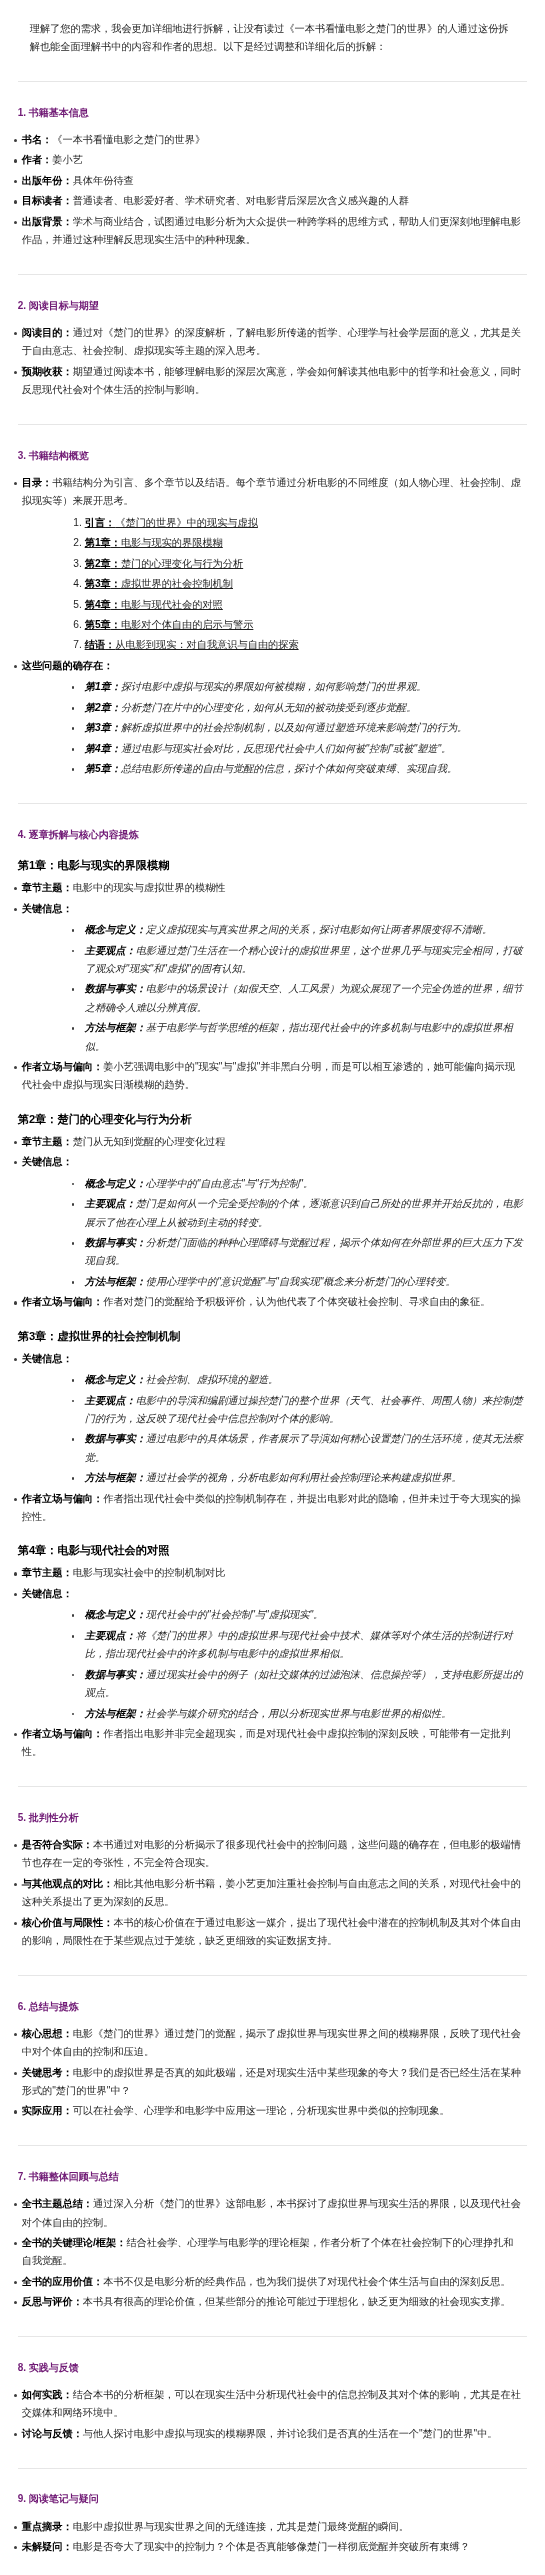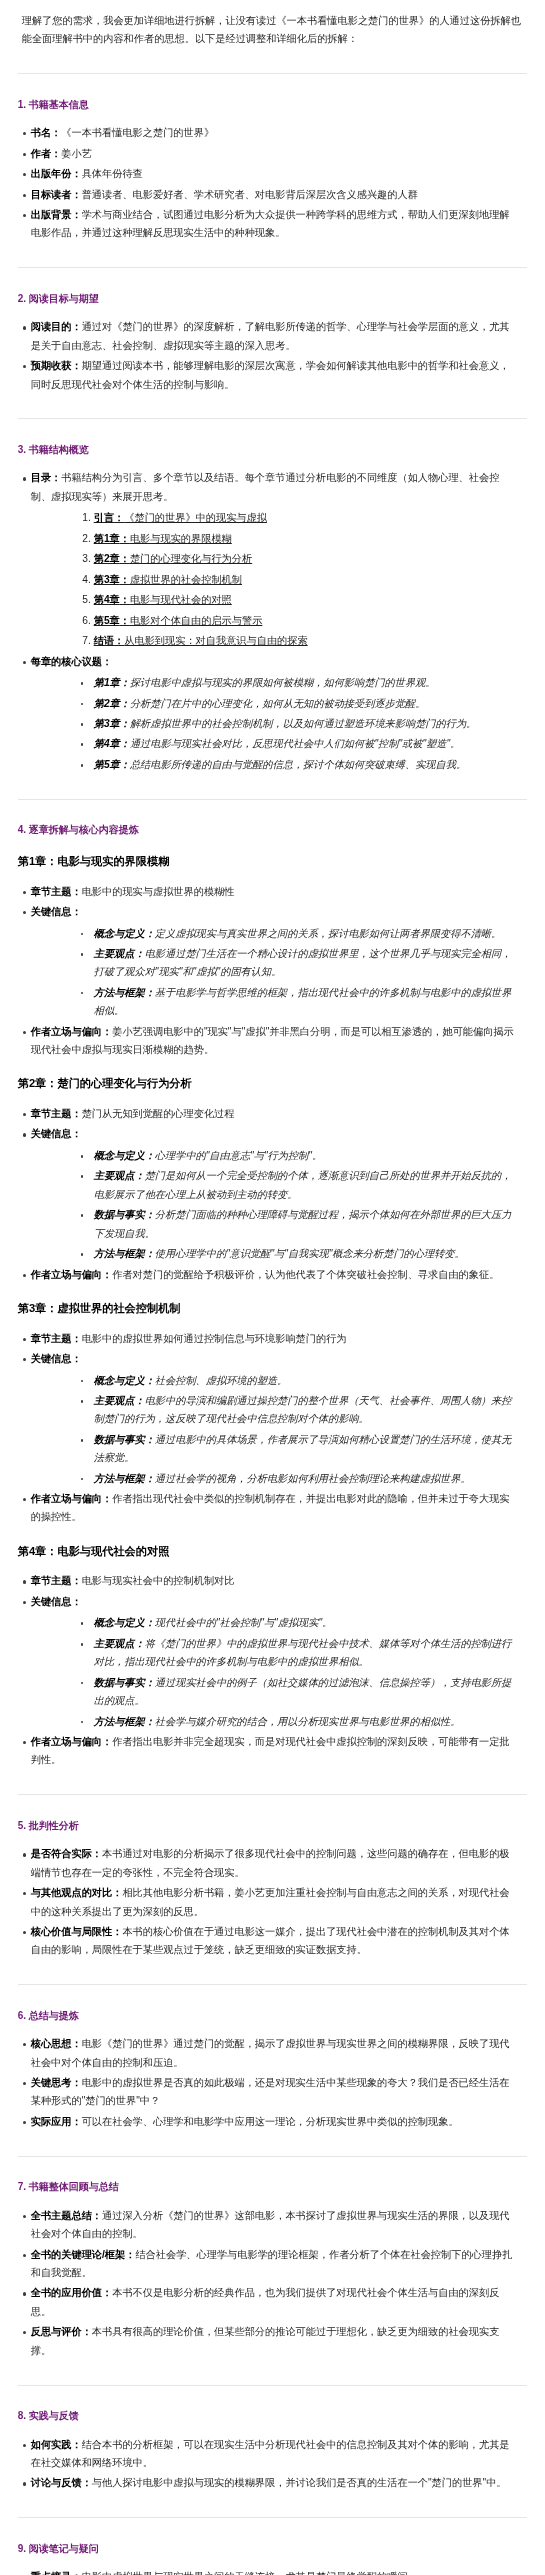--- a/index.html
+++ b/index.html
@@ -1,22 +1,22 @@
 <!DOCTYPE html>
 <html style="font-size:8.6px"><head>
 <meta charset="utf-8">
 <style>
   html,body{margin:0;padding:0;background:#fff;}
   body{width:545px;min-height:2576px;font-family:"Liberation Sans","DejaVu Sans",sans-serif;color:#1f1f1f;position:relative;}
   .page{position:relative;padding:7.5px 17.7px 6.4px;}
-  .intro,.closing{font-size:10.2px;line-height:1.82;margin:4px;color:#1f1f1f;}
+  .intro,.closing{font-size:10.2px;line-height:1.82;margin:12px;color:#1f1f1f;}
   hr.divider{border:none;border-top:0.5px solid #e6e6e6;margin:24.6px 0 23.5px;}
   h2.sec-title{font-size:10px;line-height:1.35;margin:0 0 11.8px;color:#701a75;font-weight:700;}
   h3.chap-title{font-size:11.2px;line-height:1.4;margin:17px 0 5.3px;color:#000;font-weight:700;}
-  ul.lv1{list-style:none;margin:13px;padding:0;font-size:10.2px;line-height:1.8;}
+  ul.lv1{list-style:none;margin:4px;padding:0;font-size:10.2px;line-height:1.8;}
   ul.lv1>li{position:relative;margin:2.1px 0;}
   ul.lv1>li::before{content:"";position:absolute;left:-8px;top:8px;width:3.2px;height:3.2px;border-radius:50%;background:#3c3c3c;}
   ol.nested{margin:3.2px 0 1.1px;padding-left:63px;text-decoration:underline;}
   ol.nested>li{margin:2.1px 0;}
   ul.nested{list-style:none;margin:3.2px 0 1.1px;padding-left:63px;font-style:italic;}
   ul.nested>li{position:relative;margin:2.1px 0;}
   ul.nested>li::before{content:"";position:absolute;left:-13px;top:8px;width:2.7px;height:2.7px;border-radius:50%;background:#3c3c3c;}
   strong.lbl{font-weight:700;color:#000;}
   .sep{font-weight:700;color:#000;}
   .txt{color:#1f1f1f;}
@@ -62,21 +62,21 @@
           <li><strong class="lbl">引言</strong><span class="sep">：</span><span class="txt">《楚门的世界》中的现实与虚拟</span></li>
           <li><strong class="lbl">第1章</strong><span class="sep">：</span><span class="txt">电影与现实的界限模糊</span></li>
           <li><strong class="lbl">第2章</strong><span class="sep">：</span><span class="txt">楚门的心理变化与行为分析</span></li>
           <li><strong class="lbl">第3章</strong><span class="sep">：</span><span class="txt">虚拟世界的社会控制机制</span></li>
           <li><strong class="lbl">第4章</strong><span class="sep">：</span><span class="txt">电影与现代社会的对照</span></li>
           <li><strong class="lbl">第5章</strong><span class="sep">：</span><span class="txt">电影对个体自由的启示与警示</span></li>
           <li><strong class="lbl">结语</strong><span class="sep">：</span><span class="txt">从电影到现实：对自我意识与自由的探索</span></li>
         </ol>
       </li>
       <li>
-        <strong class="lbl">每章的核心议题</strong><span class="sep">：</span>
+        <strong class="lbl">这些问题的确存在</strong><span class="sep">：</span>
         <ul class="nested">
           <li><strong class="lbl">第1章</strong><span class="sep">：</span><span class="txt">探讨电影中虚拟与现实的界限如何被模糊，如何影响楚门的世界观。</span></li>
           <li><strong class="lbl">第2章</strong><span class="sep">：</span><span class="txt">分析楚门在片中的心理变化，如何从无知的被动接受到逐步觉醒。</span></li>
           <li><strong class="lbl">第3章</strong><span class="sep">：</span><span class="txt">解析虚拟世界中的社会控制机制，以及如何通过塑造环境来影响楚门的行为。</span></li>
           <li><strong class="lbl">第4章</strong><span class="sep">：</span><span class="txt">通过电影与现实社会对比，反思现代社会中人们如何被"控制"或被"塑造"。</span></li>
           <li><strong class="lbl">第5章</strong><span class="sep">：</span><span class="txt">总结电影所传递的自由与觉醒的信息，探讨个体如何突破束缚、实现自我。</span></li>
         </ul>
       </li>
     </ul>
   </section>
@@ -87,20 +87,21 @@
     <h2 class="sec-title">4. 逐章拆解与核心内容提炼</h2>
 
     <h3 class="chap-title">第1章：电影与现实的界限模糊</h3>
     <ul class="lv1">
       <li><strong class="lbl">章节主题</strong><span class="sep">：</span><span class="txt">电影中的现实与虚拟世界的模糊性</span></li>
       <li>
         <strong class="lbl">关键信息</strong><span class="sep">：</span>
         <ul class="nested">
           <li><strong class="lbl">概念与定义</strong><span class="sep">：</span><span class="txt">定义虚拟现实与真实世界之间的关系，探讨电影如何让两者界限变得不清晰。</span></li>
           <li><strong class="lbl">主要观点</strong><span class="sep">：</span><span class="txt">电影通过楚门生活在一个精心设计的虚拟世界里，这个世界几乎与现实完全相同，打破了观众对"现实"和"虚拟"的固有认知。</span></li>
+          <li><strong class="lbl">数据与事实</strong><span class="sep">：</span><span class="txt">电影中的场景设计（如假天空、人工风景）为观众展现了一个完全伪造的世界，细节之精确令人难以分辨真假。</span></li>
           <li><strong class="lbl">方法与框架</strong><span class="sep">：</span><span class="txt">基于电影学与哲学思维的框架，指出现代社会中的许多机制与电影中的虚拟世界相似。</span></li>
         </ul>
       </li>
       <li><strong class="lbl">作者立场与偏向</strong><span class="sep">：</span><span class="txt">姜小艺强调电影中的"现实"与"虚拟"并非黑白分明，而是可以相互渗透的，她可能偏向揭示现代社会中虚拟与现实日渐模糊的趋势。</span></li>
     </ul>
 
     <h3 class="chap-title">第2章：楚门的心理变化与行为分析</h3>
     <ul class="lv1">
       <li><strong class="lbl">章节主题</strong><span class="sep">：</span><span class="txt">楚门从无知到觉醒的心理变化过程</span></li>
       <li>
@@ -110,21 +111,20 @@
           <li><strong class="lbl">主要观点</strong><span class="sep">：</span><span class="txt">楚门是如何从一个完全受控制的个体，逐渐意识到自己所处的世界并开始反抗的，电影展示了他在心理上从被动到主动的转变。</span></li>
           <li><strong class="lbl">数据与事实</strong><span class="sep">：</span><span class="txt">分析楚门面临的种种心理障碍与觉醒过程，揭示个体如何在外部世界的巨大压力下发现自我。</span></li>
           <li><strong class="lbl">方法与框架</strong><span class="sep">：</span><span class="txt">使用心理学中的"意识觉醒"与"自我实现"概念来分析楚门的心理转变。</span></li>
         </ul>
       </li>
       <li><strong class="lbl">作者立场与偏向</strong><span class="sep">：</span><span class="txt">作者对楚门的觉醒给予积极评价，认为他代表了个体突破社会控制、寻求自由的象征。</span></li>
     </ul>
 
     <h3 class="chap-title">第3章：虚拟世界的社会控制机制</h3>
     <ul class="lv1">
-      <li><strong class="lbl">章节主题</strong><span class="sep">：</span><span class="txt">电影中的虚拟世界如何通过控制信息与环境影响楚门的行为</span></li>
       <li>
         <strong class="lbl">关键信息</strong><span class="sep">：</span>
         <ul class="nested">
           <li><strong class="lbl">概念与定义</strong><span class="sep">：</span><span class="txt">社会控制、虚拟环境的塑造。</span></li>
           <li><strong class="lbl">主要观点</strong><span class="sep">：</span><span class="txt">电影中的导演和编剧通过操控楚门的整个世界（天气、社会事件、周围人物）来控制楚门的行为，这反映了现代社会中信息控制对个体的影响。</span></li>
           <li><strong class="lbl">数据与事实</strong><span class="sep">：</span><span class="txt">通过电影中的具体场景，作者展示了导演如何精心设置楚门的生活环境，使其无法察觉。</span></li>
           <li><strong class="lbl">方法与框架</strong><span class="sep">：</span><span class="txt">通过社会学的视角，分析电影如何利用社会控制理论来构建虚拟世界。</span></li>
         </ul>
       </li>
       <li><strong class="lbl">作者立场与偏向</strong><span class="sep">：</span><span class="txt">作者指出现代社会中类似的控制机制存在，并提出电影对此的隐喻，但并未过于夸大现实的操控性。</span></li>

